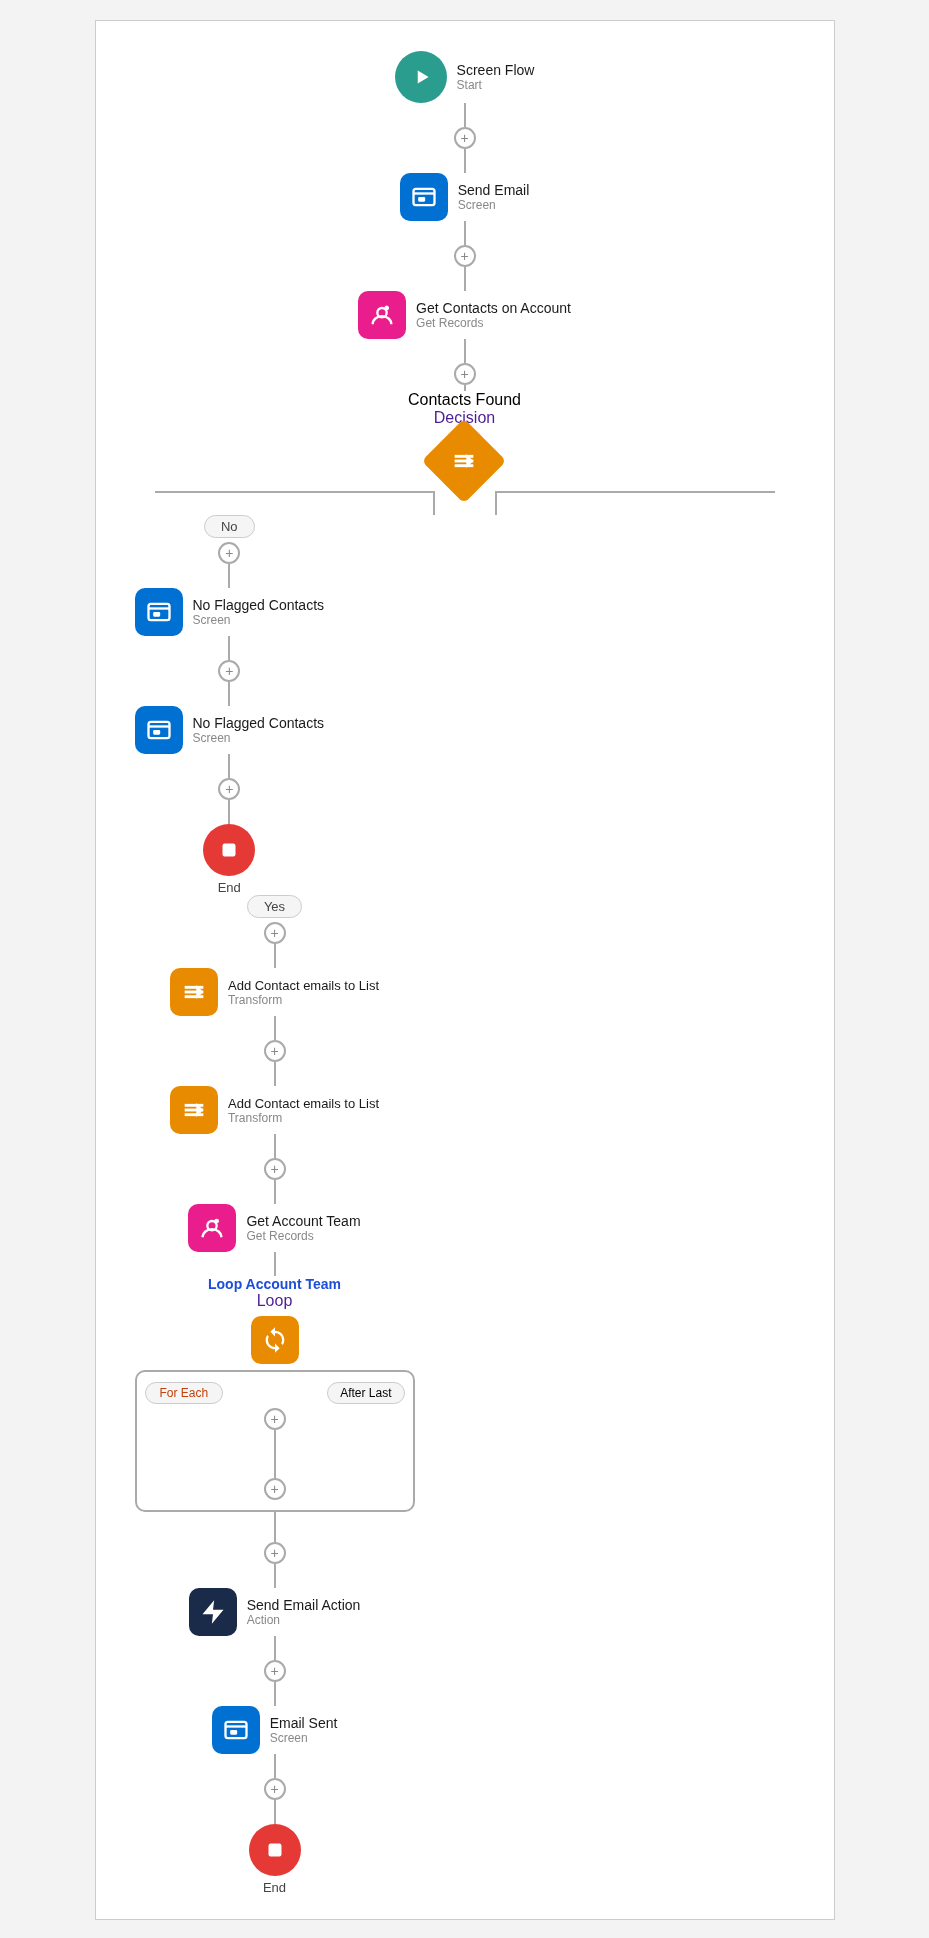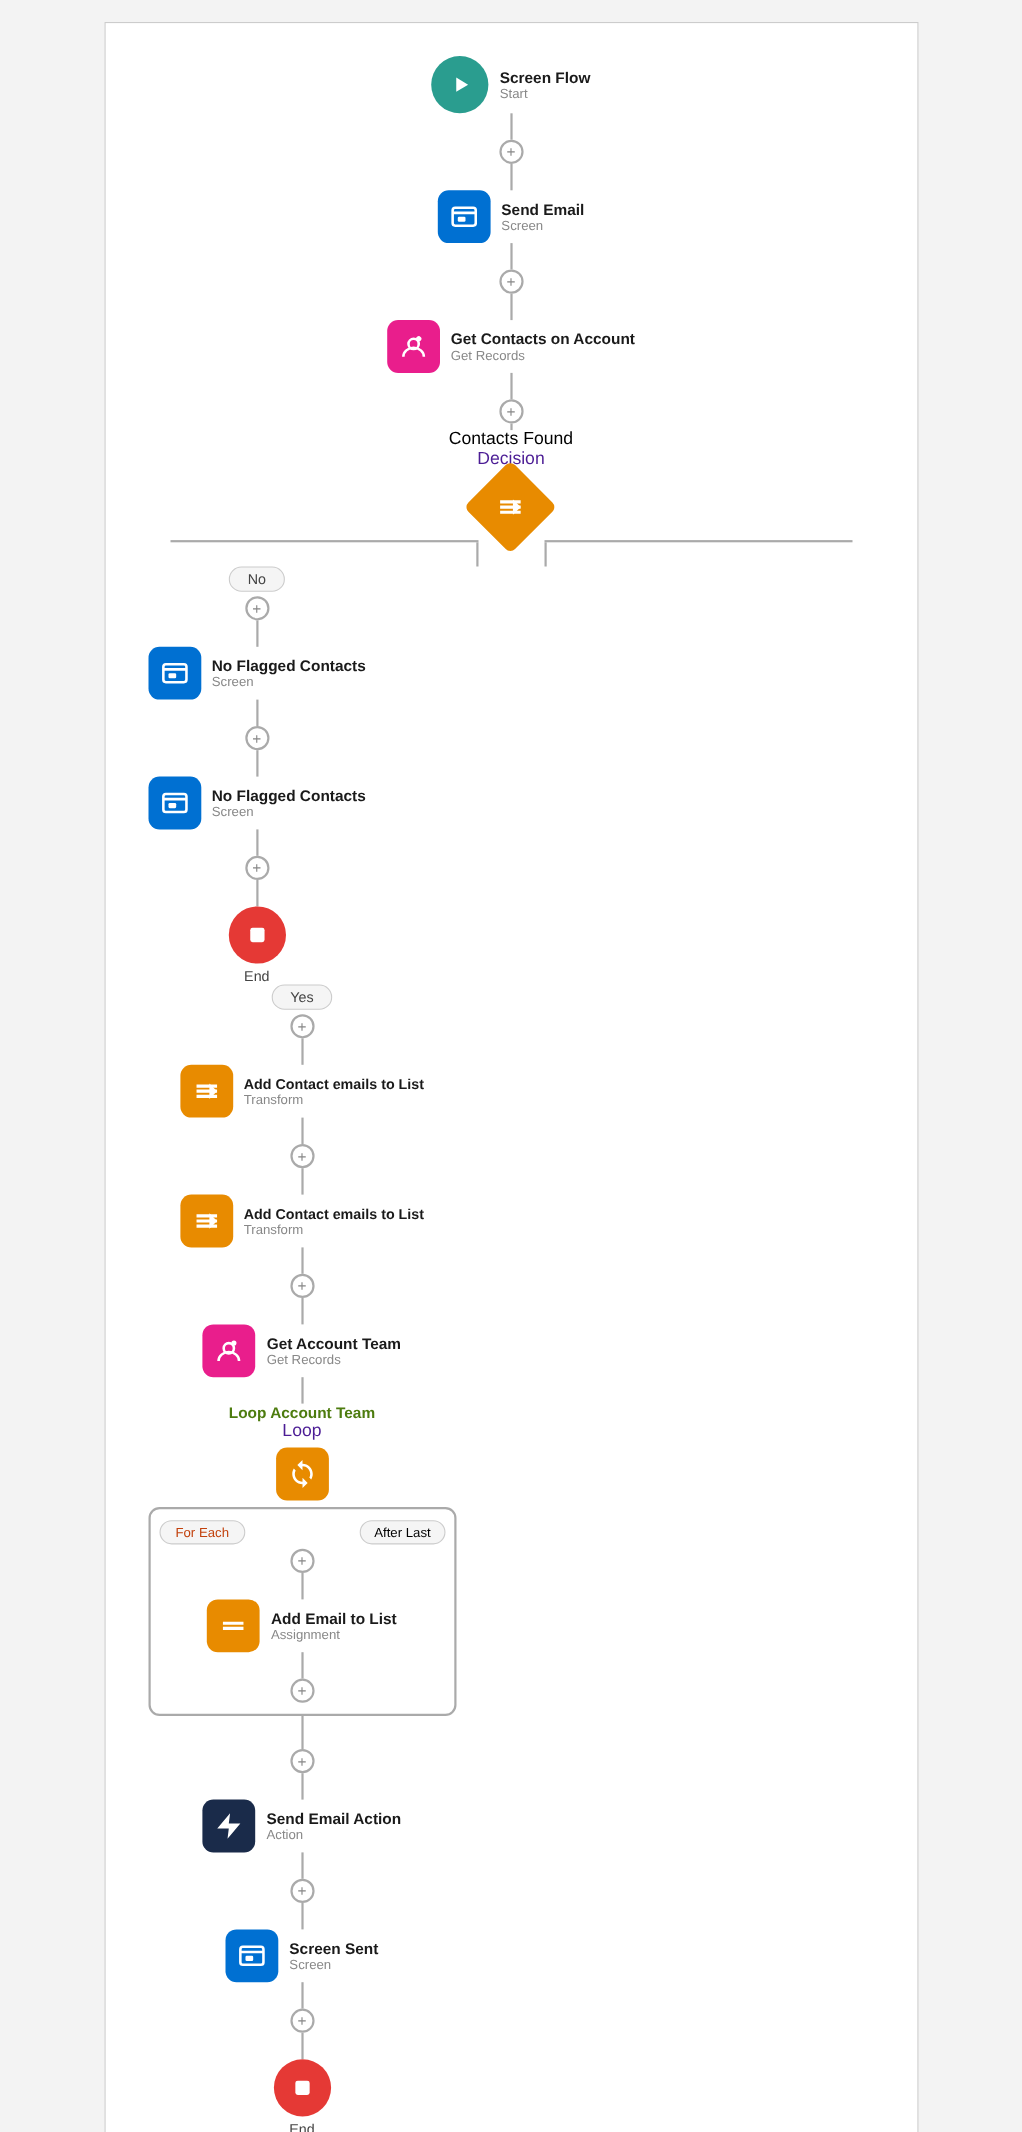--- a/index.html
+++ b/index.html
@@ -66,21 +66,21 @@
       justify-content: center;
       flex-shrink: 0;
     }
     .node-icon svg {
       width: 28px;
       height: 28px;
       fill: white;
     }
     .node-label .title {
       font-size: 14px;
-      font-weight: 700;
+      font-weight: 400;
       color: #1a1a1a;
     }
     .node-label .subtitle {
       font-size: 12px;
       color: #888;
     }
     
     .start-icon {
       width: 52px;
       height: 52px;
@@ -388,50 +388,38 @@
           </div>
           <div class="node-label">
             <div class="title">Get Account Team</div>
             <div class="subtitle sub-pink">Get Records</div>
           </div>
         </div>
 
         <div class="connector"></div>
 
         <div style="text-align:center;">
-          <div class="title" style="font-size:14px;font-weight:600;color:#4d7c0f;">Loop Account Team</div>
+          <div class="title" style="font-size:14px;font-weight:600;color:#1d4ed8;">Loop Account Team</div>
           <div class="subtitle sub-orange">Loop</div>
         </div>
 
         <div class="node-icon bg-orange" style="margin:6px auto;">
           <svg viewBox="0 0 24 24" fill="white" width="28" height="28">
               <path d="M12 4V1L8 5l4 4V6c3.31 0 6 2.69 6 6 0 1.01-.25 1.97-.7 2.8l1.46 1.46C19.54 14.96 20 13.54 20 12c0-4.42-3.58-8-8-8zm0 14c-3.31 0-6-2.69-6-6 0-1.01.25-1.97.7-2.8L5.24 7.74C4.46 9.04 4 10.46 4 12c0 4.42 3.58 8 8 8v3l4-4-4-4v3z" fill="white"></path>
             </svg>
         </div>
 
         <div class="loop-box">
           <div class="loop-labels">
             <div class="for-each-label">For Each</div>
             <div class="after-last-label">After Last</div>
           </div>
           <div class="plus-btn">+</div>
           <div class="connector"></div>
 
-          <div class="node" style="justify-content:center;">
-            <div class="node-icon bg-orange">
-              <svg viewBox="0 0 24 24" fill="white">
-                  <line x1="4" y1="10" x2="20" y2="10" stroke="white" stroke-width="2.5"></line>
-                  <line x1="4" y1="14" x2="20" y2="14" stroke="white" stroke-width="2.5"></line>
-                </svg>
-            </div>
-            <div class="node-label">
-              <div class="title">Add Email to List</div>
-              <div class="subtitle sub-orange">Assignment</div>
-            </div>
-          </div>
 
           <div class="connector"></div>
           <div class="plus-btn">+</div>
         </div>
 
         <div class="connector" style="height:30px;"></div>
         <div class="plus-btn">+</div>
         <div class="connector"></div>
 
         <div class="node" style="justify-content:center;">
@@ -452,21 +440,21 @@
 
         <div class="node" style="justify-content:center;">
           <div class="node-icon bg-blue">
             <svg viewBox="0 0 24 24" fill="white">
                 <rect x="3" y="5" width="18" height="14" rx="2" fill="none" stroke="white" stroke-width="2"></rect>
                 <line x1="3" y1="9" x2="21" y2="9" stroke="white" stroke-width="2"></line>
                 <rect x="7" y="12" width="6" height="4" rx="1" fill="white"></rect>
               </svg>
           </div>
           <div class="node-label">
-            <div class="title">Screen Sent</div>
+            <div class="title">Email Sent</div>
             <div class="subtitle">Screen</div>
           </div>
         </div>
 
         <div class="connector"></div>
         <div class="plus-btn">+</div>
         <div class="connector"></div>
 
         <div style="display:flex;flex-direction:column;align-items:center;">
           <div class="end-node">

